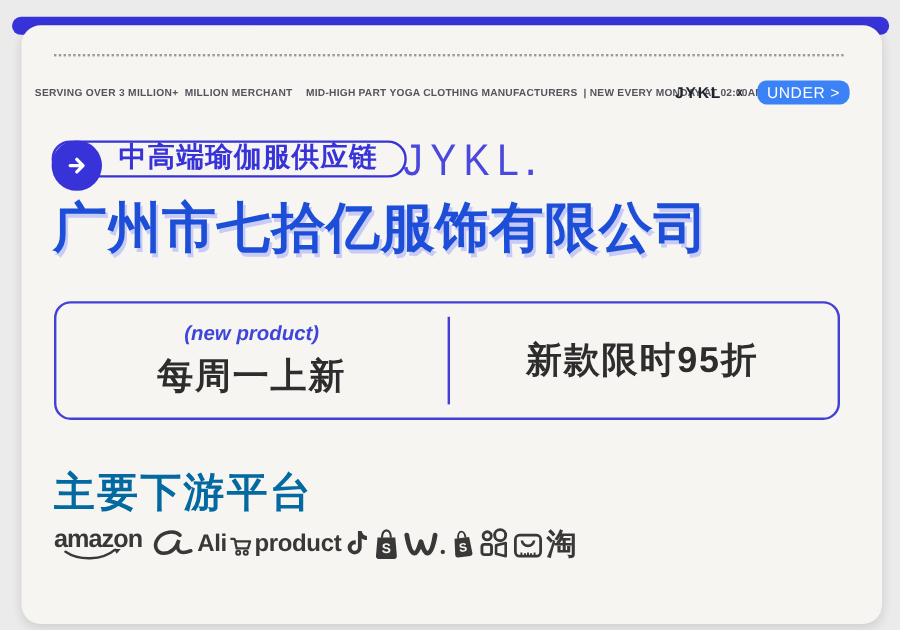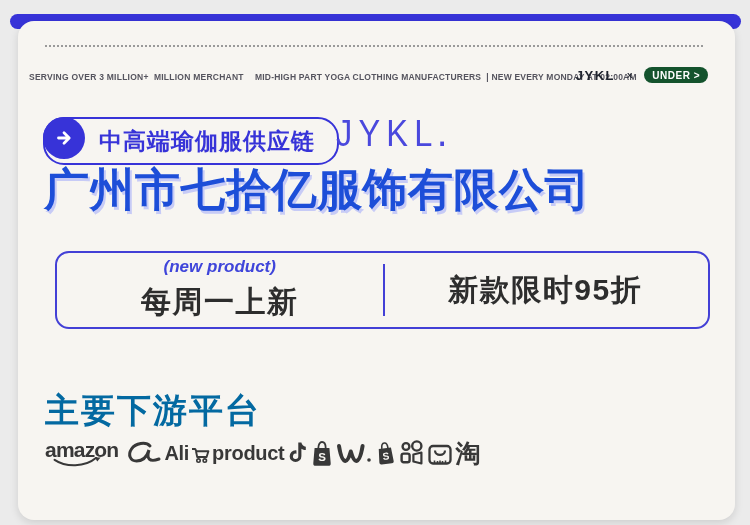--- a/index.html
+++ b/index.html
@@ -34,29 +34,29 @@
     font-size:8.5px; font-weight:700; color:#55545e; letter-spacing:.2px;
     white-space:pre;
   }
   .hdr-right {
     position:absolute; top:46px; right:27px;
     display:flex; align-items:center; gap:12px;
   }
   .hdr-brand { font-size:13px; font-weight:800; color:#20242e; letter-spacing:1.5px; }
   .hdr-x { font-size:8px; font-weight:700; color:#20242e; }
   .hdr-badge {
-    background:#14532d; color:#ffffff; font-size:10px; font-weight:700;
+    background:#3b82f6; color:#ffffff; font-size:13px; font-weight:400;
     letter-spacing:.5px; padding:2.5px 8px; border-radius:8px; white-space:nowrap;
     cursor:pointer;
   }
   
   .pill {
-    position:absolute; top:96px; left:25px; height:48px;
+    position:absolute; top:96px; left:25px; height:31px;
     border:2.5px solid #3733d8; border-radius:21px;
-    display:inline-flex; align-items:center;
+    display:inline-flex; align-items:flex-end;
     padding:0 22px 0 54px; background:transparent; cursor:pointer;
   }
   .pill-circle {
     position:absolute; left:-2.5px; top:-2.5px; width:42px; height:42px;
     border-radius:50%; background:#3733d8;
     display:flex; align-items:center; justify-content:center;
   }
   .pill-label {
     font-size:23px; font-weight:800; color:#3733d8; letter-spacing:1px;
     white-space:nowrap;
@@ -68,22 +68,22 @@
   }
   .jykl-dot { font-size:30px; font-weight:800; letter-spacing:0; }
   .company {
     position:absolute; top:139px; left:26px;
     font-size:45px; font-weight:800; color:#1d4ed8;
     letter-spacing:.5px; white-space:nowrap;
     text-shadow:2px 3px 0 #c7cbf6;
   }
   
   .hbox {
-    position:absolute; top:230px; left:27px; width:655px; height:78px;
-    border:2px solid #4340d6; border-radius:14px; display:flex;margin-left:10px;
+    position:absolute; top:230px; left:27px; width:655px; height:99px;
+    border:2px solid #4340d6; border-radius:14px; display:flex;
   }
   .hcell {
     flex:1; display:flex; flex-direction:column;
     align-items:center; justify-content:center; gap:5px;
   }
   .hdivider {
     position:absolute; left:50%; top:11px; bottom:11px; width:2px;
     background:#4340d6;
   }
   .htag { font-size:17px; font-style:italic; font-weight:600; color:#3f45da; }

